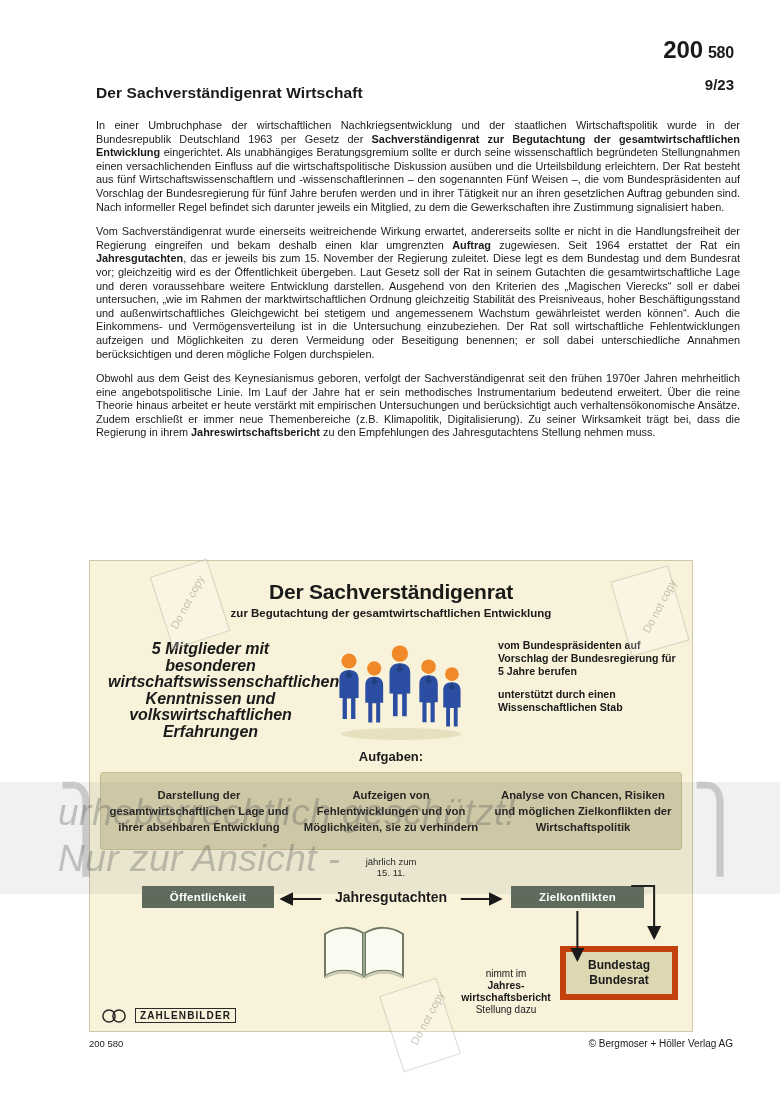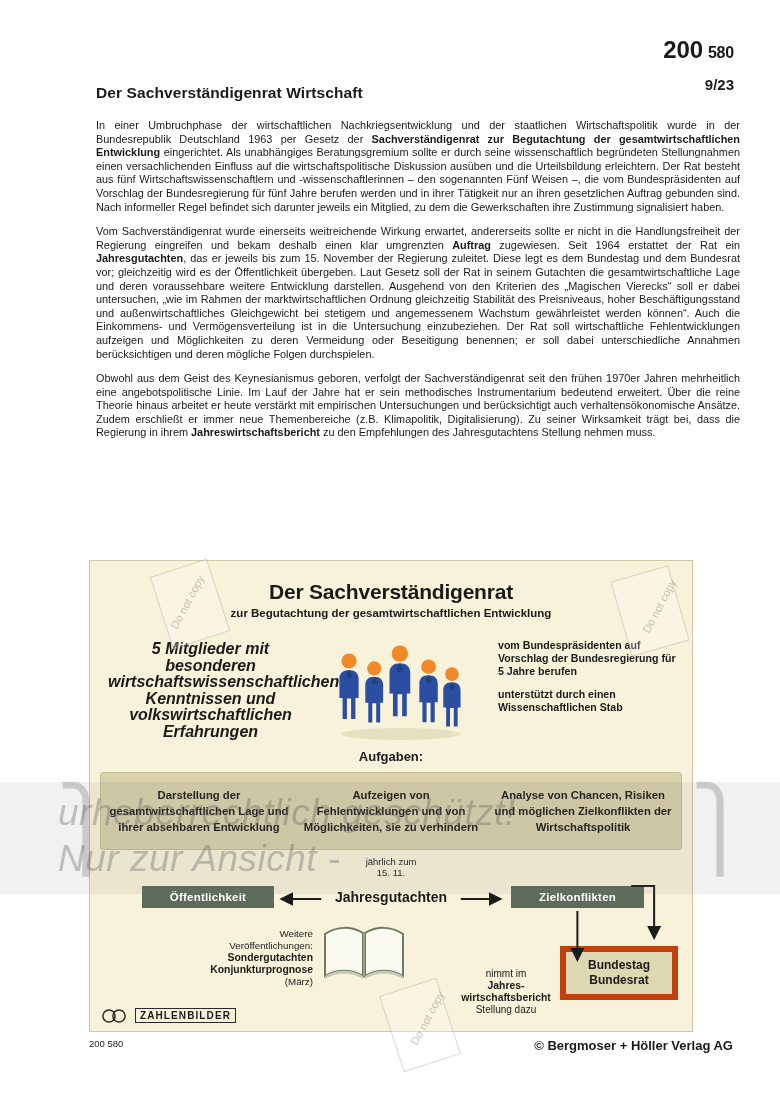--- a/index.html
+++ b/index.html
@@ -254,21 +254,21 @@
   
   .page-footer {
     position: absolute;
     left: 89px;
     right: 47px;
     top: 1038px;
     display: flex;
     justify-content: space-between;
     font-size: 9.5px;
   }
-  .page-footer .right { font-size: 13px; font-weight: bold; }
+  .page-footer .right { font-size: 10px; }
 
   
   .wm-band {
     position: absolute;
     left: 0;
     top: 782px;
     width: 780px;
     height: 112px;
     background: rgba(120,120,120,0.10);
     pointer-events: none;
@@ -384,27 +384,20 @@
 
     <div class="box-dark box-oeffentlichkeit">Öffentlichkeit</div>
     <div class="jahresgutachten">Jahresgutachten</div>
     <div class="box-dark box-bundesregierung">Zielkonflikten</div>
 
     <div class="box-light">
       <div>Bundestag</div>
       <div>Bundesrat</div>
     </div>
 
-    <div class="weitere">
-      <div>Weitere</div>
-      <div>Veröffentlichungen:</div>
-      <div><b>Sondergutachten</b></div>
-      <div><b>Konjunkturprognose</b></div>
-      <div>(März)</div>
-    </div>
 
     <div class="book">
       <svg viewBox="0 0 82 56" width="82" height="56" aria-hidden="true">
         <path d="M2 10 C14 2 28 2 40 9 L40 52 C28 45 14 45 2 52 Z" fill="#fbfaf0" stroke="#6e7a63" stroke-width="2"></path>
         <path d="M80 10 C68 2 54 2 42 9 L42 52 C54 45 68 45 80 52 Z" fill="#fbfaf0" stroke="#6e7a63" stroke-width="2"></path>
         <path d="M40 9 L41 9 L42 9 L42 52 L41 52 L40 52 Z" fill="#9aa38c"></path>
         <path d="M2 52 C14 45 28 45 40 52 L40 55 C28 48 14 48 2 55 Z" fill="#c9cbb2"></path>
         <path d="M80 52 C68 45 54 45 42 52 L42 55 C54 48 68 48 80 55 Z" fill="#c9cbb2"></path>
       </svg>
     </div>

